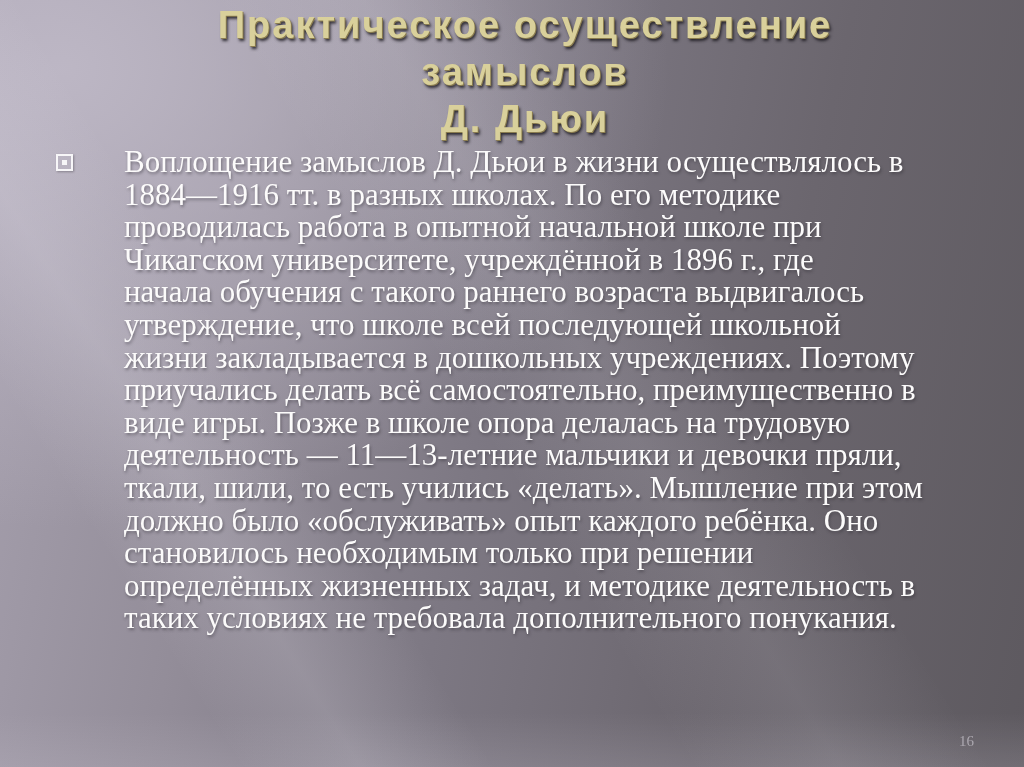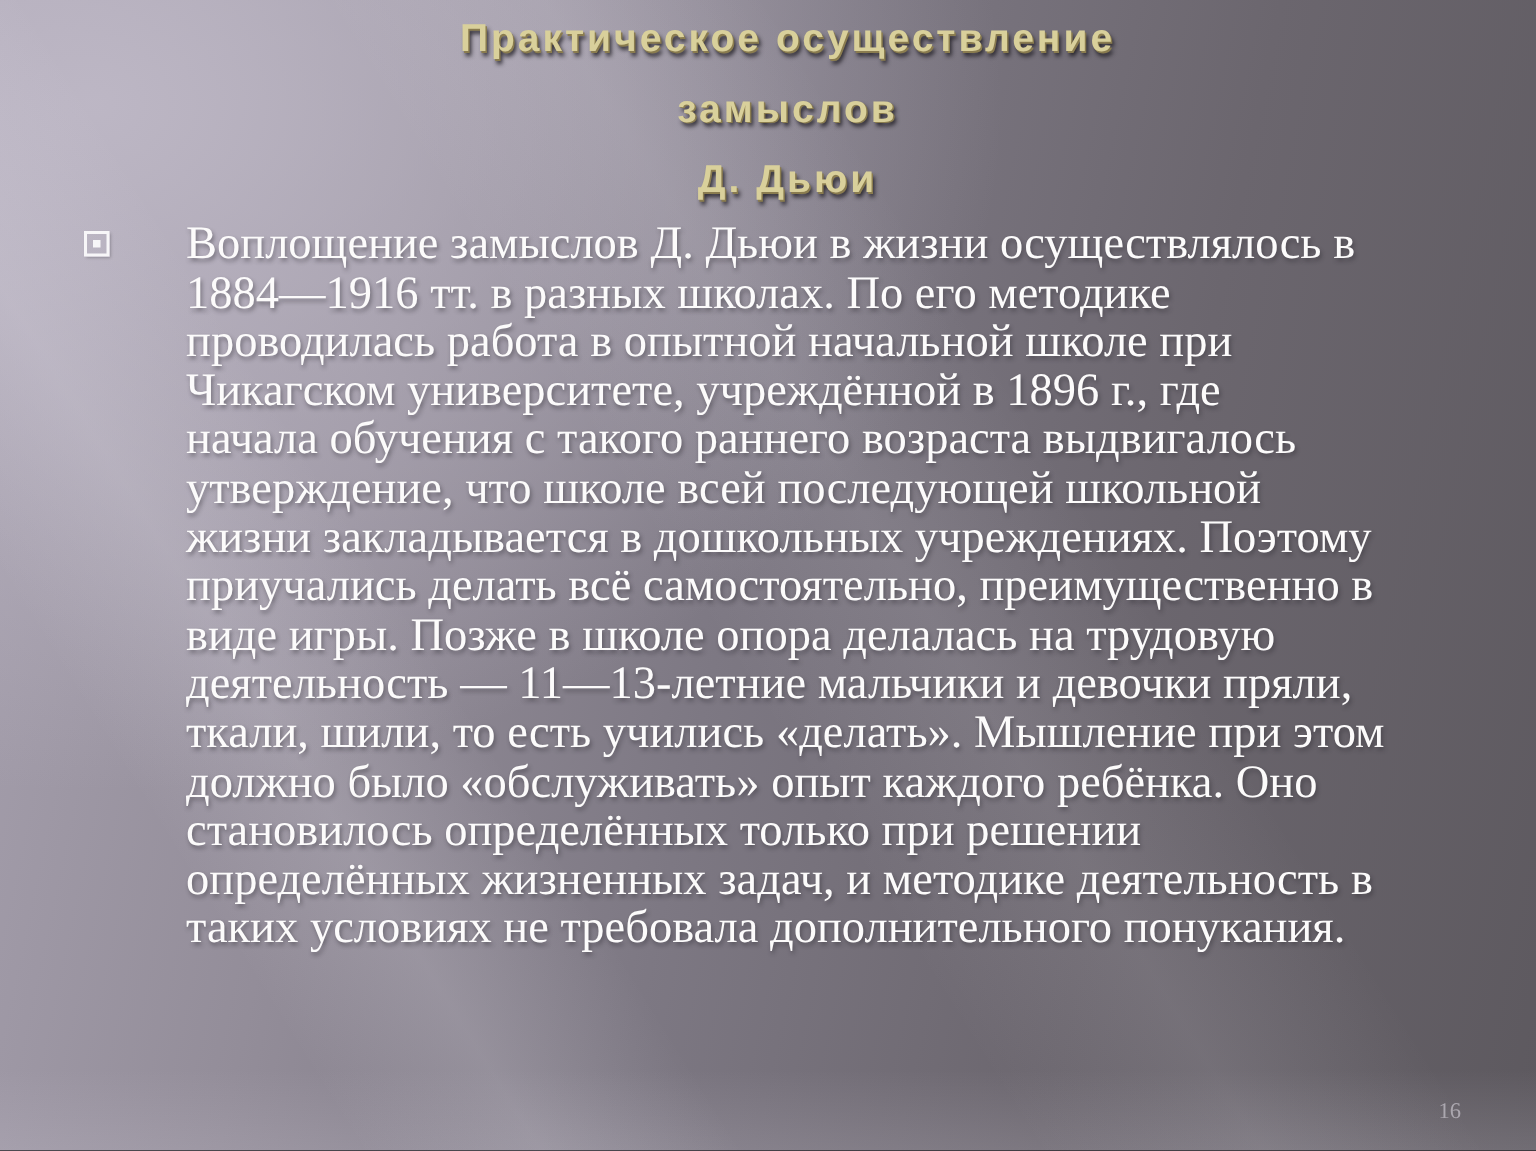--- a/index.html
+++ b/index.html
@@ -18,21 +18,21 @@
   }
   .title {
     position: absolute;
     top: 2px;
     left: 26px;
     right: 0;
     margin: 0;
     text-align: center;
     font-family: "Liberation Sans", sans-serif;
     font-weight: 700;
-    font-size: 26px;
+    font-size: 38px;
     line-height: 47px;
     letter-spacing: 2px;
     color: #d9d09b;
     text-shadow: 1px 1px 0 #8a7c4f, 2px 3px 3px rgba(25,22,28,0.85);
   }
   .body-block {
     position: absolute;
     left: 56px;
     top: 146px;
     width: 950px;
@@ -94,21 +94,21 @@
       <div class="body-line">проводилась работа в опытной начальной школе при</div>
       <div class="body-line">Чикагском университете, учреждённой в 1896 г., где</div>
       <div class="body-line">начала обучения с такого раннего возраста выдвигалось</div>
       <div class="body-line">утверждение, что школе всей последующей школьной</div>
       <div class="body-line">жизни закладывается в дошкольных учреждениях. Поэтому</div>
       <div class="body-line">приучались делать всё самостоятельно, преимущественно в</div>
       <div class="body-line">виде игры. Позже в школе опора делалась на трудовую</div>
       <div class="body-line">деятельность — 11—13-летние мальчики и девочки пряли,</div>
       <div class="body-line">ткали, шили, то есть учились «делать». Мышление при этом</div>
       <div class="body-line">должно было «обслуживать» опыт каждого ребёнка. Оно</div>
-      <div class="body-line">становилось определённых только при решении</div>
+      <div class="body-line">становилось необходимым только при решении</div>
       <div class="body-line">определённых жизненных задач, и методике деятельность в</div>
       <div class="body-line">таких условиях не требовала дополнительного понукания.</div>
     </div>
   </div>
 
   <div class="page-number">16</div>
 
 </div>
 
 </body></html>

